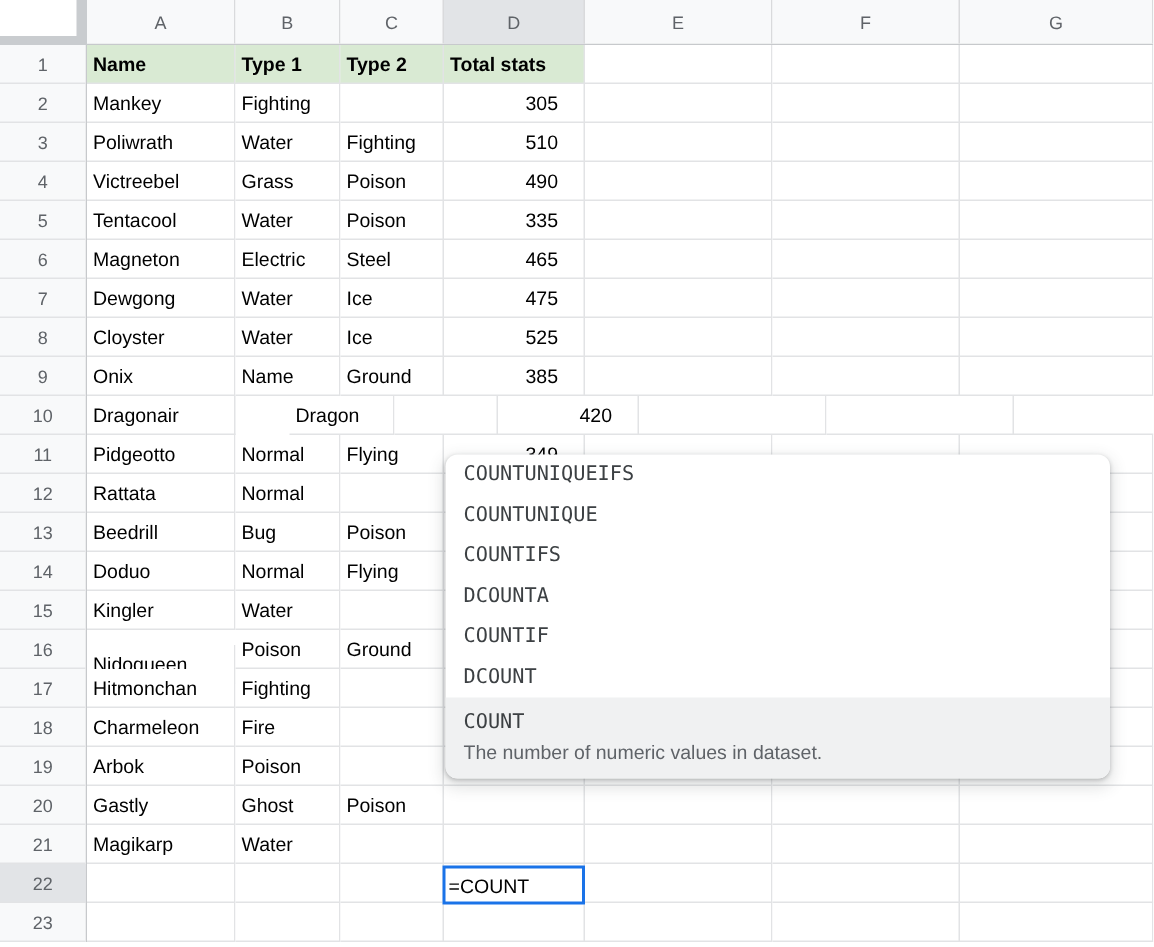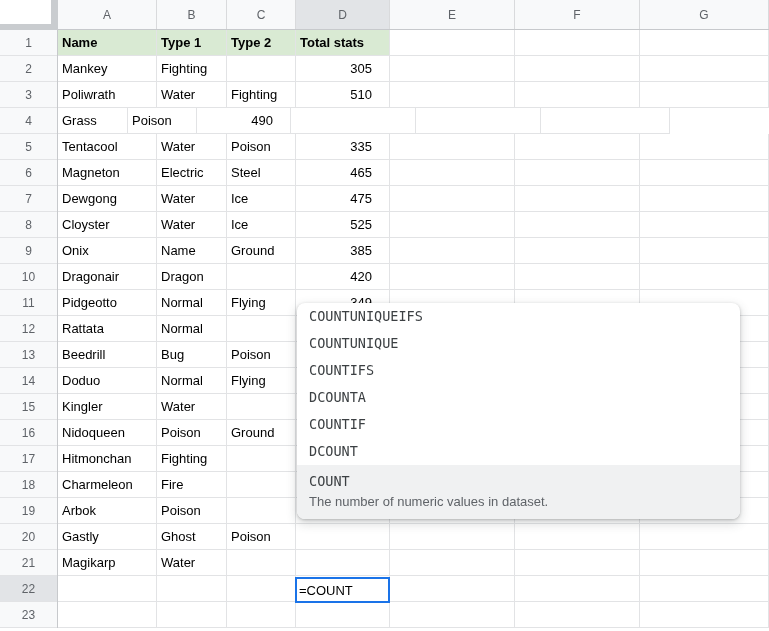--- a/index.html
+++ b/index.html
@@ -135,20 +135,21 @@
         <div class="g-row">
           <div class="cell" style="width: 99px;">Poliwrath</div>
           <div class="cell" style="width: 70px;">Water</div>
           <div class="cell" style="width: 69px;">Fighting</div>
           <div class="cell num" style="width: 94px;">510</div>
           <div class="cell" style="width: 125px;"></div>
           <div class="cell" style="width: 125px;"></div>
           <div class="cell" style="width: 129px;"></div>
         </div>
         <div class="g-row">
+          <div class="cell" style="width: 99px;">Victreebel</div>
           <div class="cell" style="width: 70px;">Grass</div>
           <div class="cell" style="width: 69px;">Poison</div>
           <div class="cell num" style="width: 94px;">490</div>
           <div class="cell" style="width: 125px;"></div>
           <div class="cell" style="width: 125px;"></div>
           <div class="cell" style="width: 129px;"></div>
         </div>
         <div class="g-row">
           <div class="cell" style="width: 99px;">Tentacool</div>
           <div class="cell" style="width: 70px;">Water</div>
@@ -189,21 +190,21 @@
           <div class="cell" style="width: 99px;">Onix</div>
           <div class="cell" style="width: 70px;">Name</div>
           <div class="cell" style="width: 69px;">Ground</div>
           <div class="cell num" style="width: 94px;">385</div>
           <div class="cell" style="width: 125px;"></div>
           <div class="cell" style="width: 125px;"></div>
           <div class="cell" style="width: 129px;"></div>
         </div>
         <div class="g-row">
           <div class="cell" style="width: 99px;">Dragonair</div>
-          <div class="cell" style="width: 70px;">Dragon</div>
+          <div class="cell" style="width: 70px; margin-left: 36px;">Dragon</div>
           <div class="cell" style="width: 69px;"></div>
           <div class="cell num" style="width: 94px;">420</div>
           <div class="cell" style="width: 125px;"></div>
           <div class="cell" style="width: 125px;"></div>
           <div class="cell" style="width: 129px;"></div>
         </div>
         <div class="g-row">
           <div class="cell" style="width: 99px;">Pidgeotto</div>
           <div class="cell" style="width: 70px;">Normal</div>
           <div class="cell" style="width: 69px;">Flying</div>
@@ -242,21 +243,21 @@
         <div class="g-row">
           <div class="cell" style="width: 99px;">Kingler</div>
           <div class="cell" style="width: 70px;">Water</div>
           <div class="cell" style="width: 69px;"></div>
           <div class="cell num" style="width: 94px;"></div>
           <div class="cell" style="width: 125px;"></div>
           <div class="cell" style="width: 125px;"></div>
           <div class="cell" style="width: 129px;"></div>
         </div>
         <div class="g-row">
-          <div class="cell" style="width: 99px;">Nidoqueen</div>
+          <div class="cell" style="width: 99px; margin-top: 10px;">Nidoqueen</div>
           <div class="cell" style="width: 70px;">Poison</div>
           <div class="cell" style="width: 69px;">Ground</div>
           <div class="cell num" style="width: 94px;"></div>
           <div class="cell" style="width: 125px;"></div>
           <div class="cell" style="width: 125px;"></div>
           <div class="cell" style="width: 129px;"></div>
         </div>
         <div class="g-row">
           <div class="cell" style="width: 99px;">Hitmonchan</div>
           <div class="cell" style="width: 70px;">Fighting</div>

